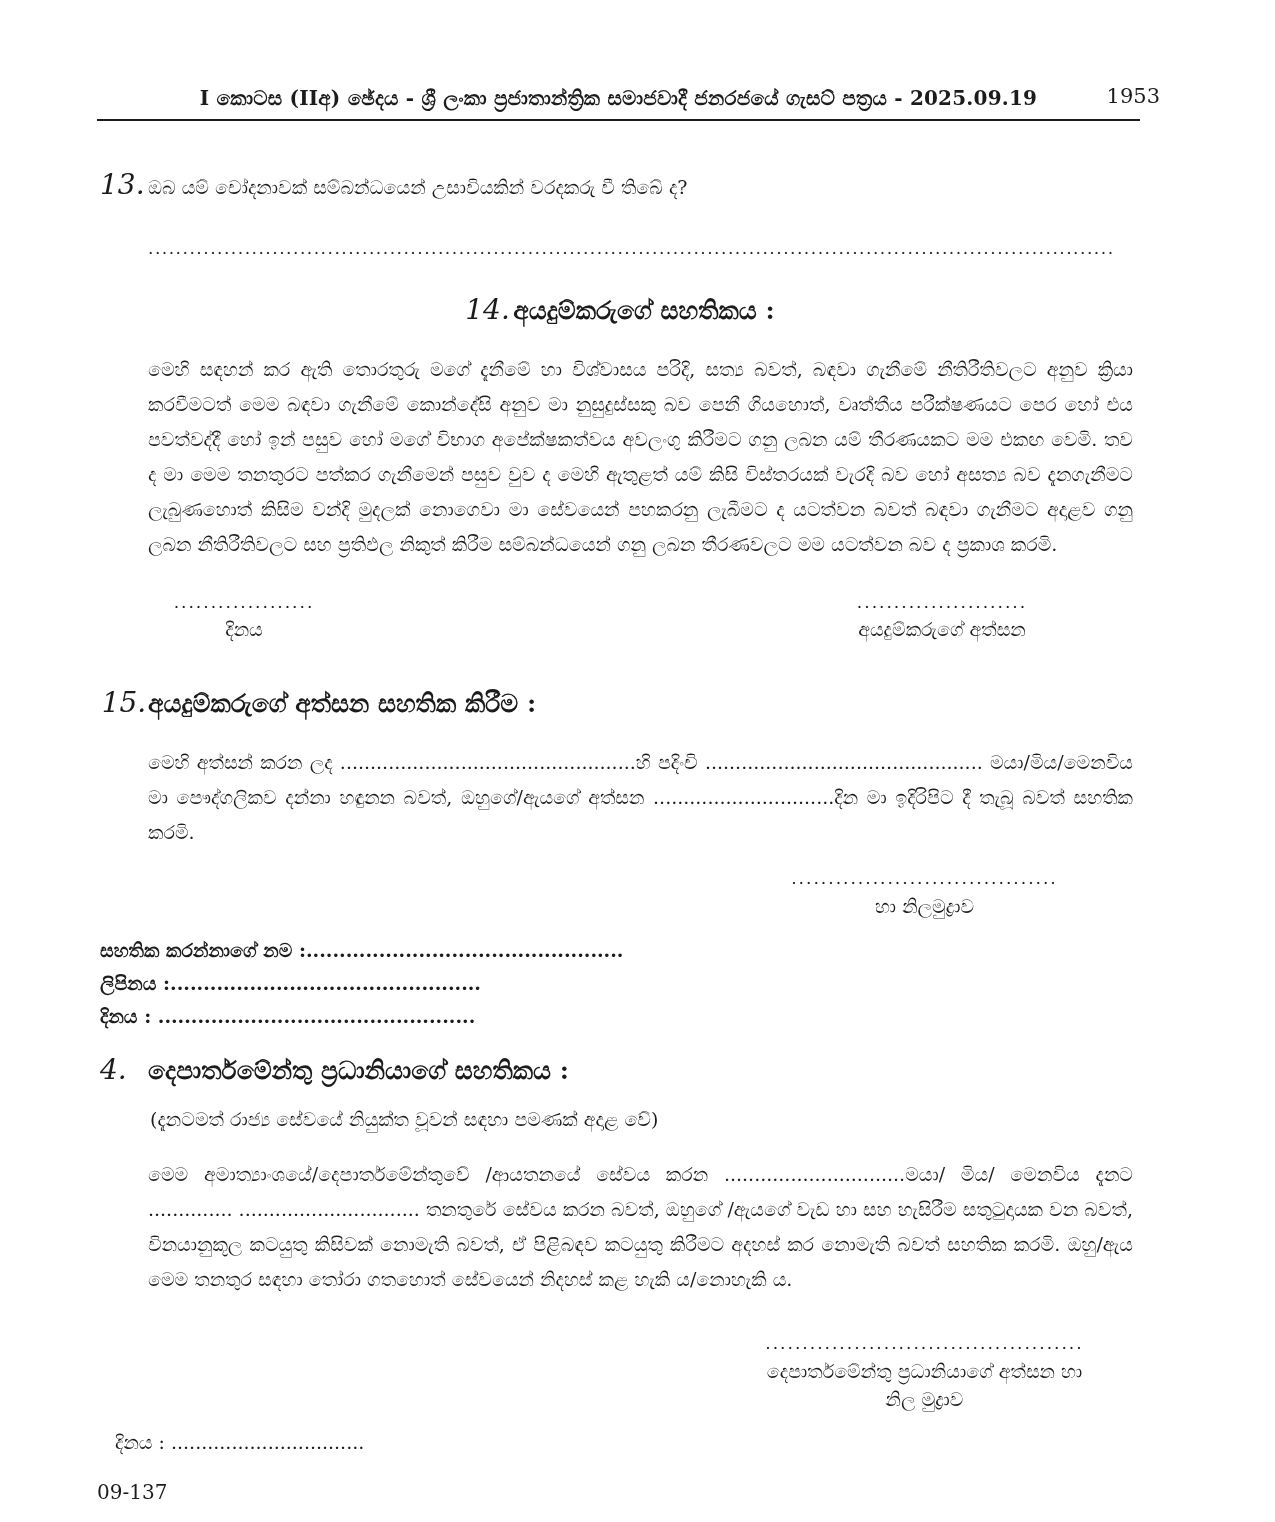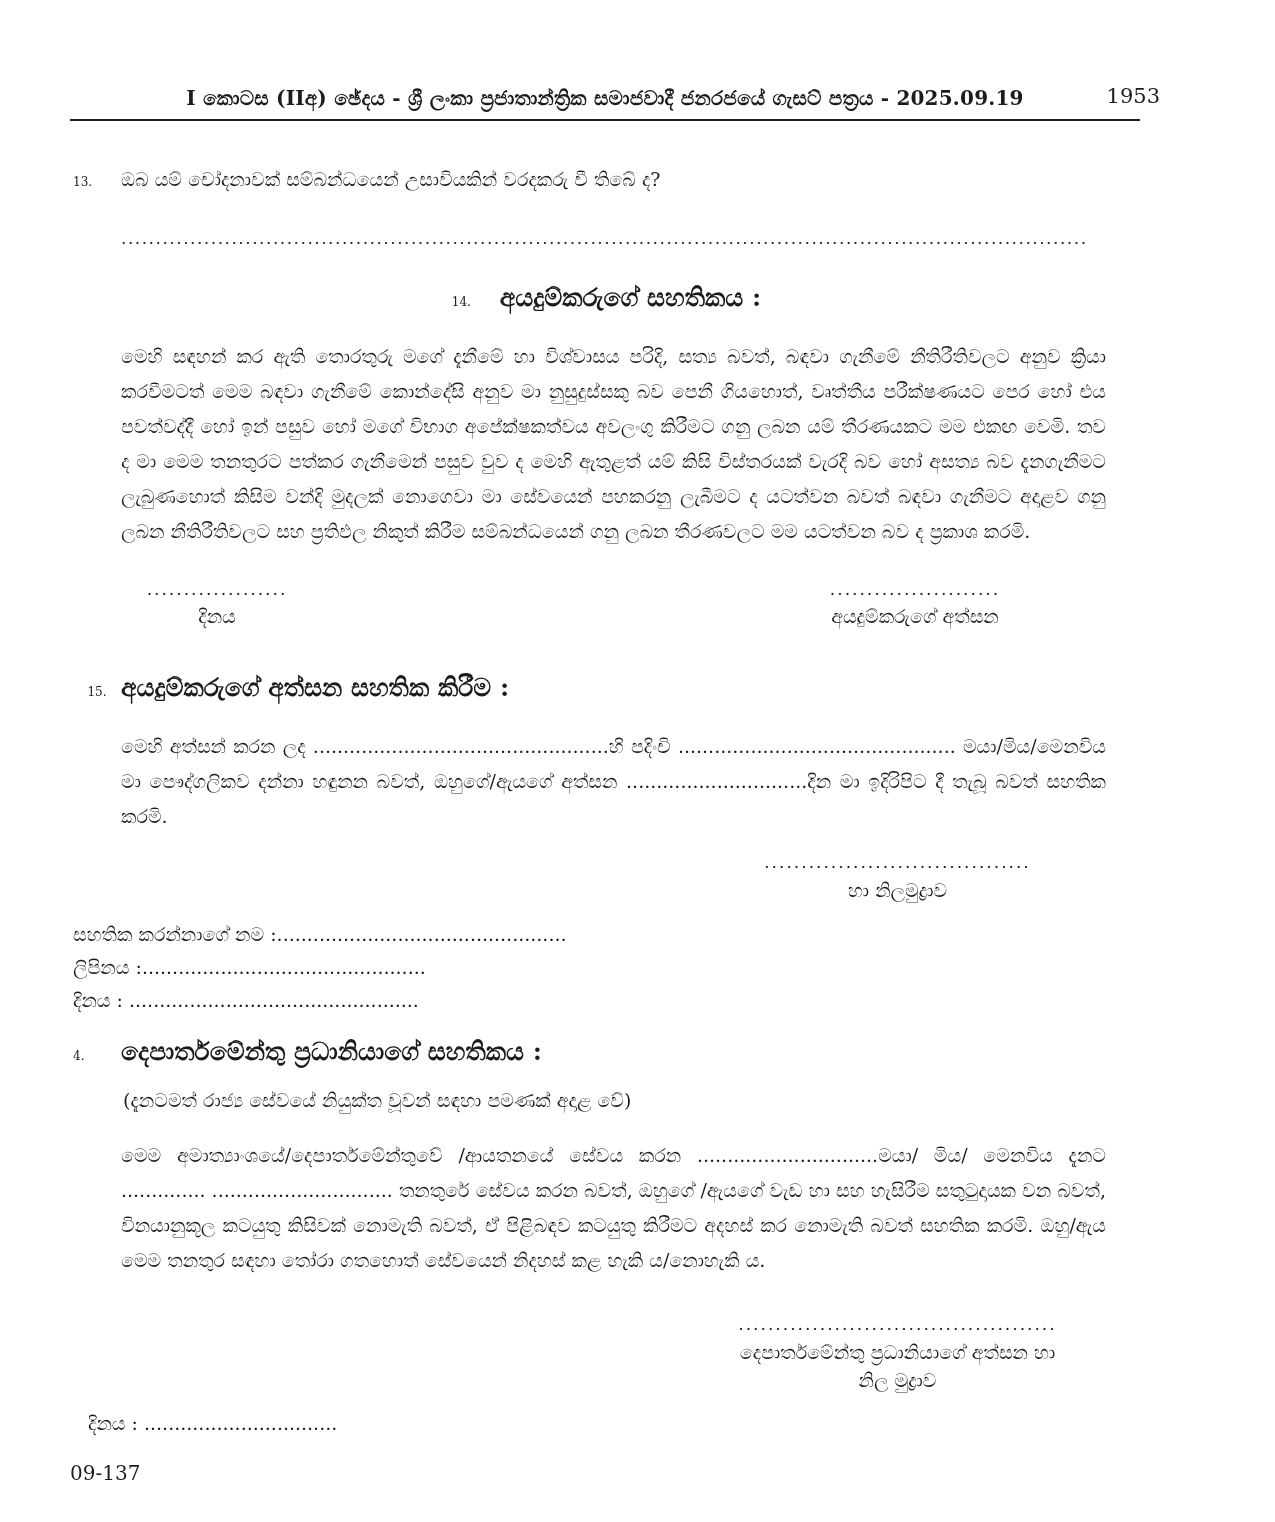--- a/index.html
+++ b/index.html
@@ -11,21 +11,21 @@
     color: #1c1c1c;
     font-family: "DejaVu Serif", "Liberation Serif", serif;
     font-size: 19px;
     overflow: hidden;
     box-sizing: border-box;
   }
   .content {
     box-sizing: border-box;
     width: 100%;
     height: 100%;
-    padding: 86px 135px 0 70px;
+    padding: 86px 135px 0 97px;
   }
   
   .header { position: relative; }
   .header-center {
     text-align: center;
     font-weight: bold;
     font-size: 20px;
     letter-spacing: 0.2px;
     white-space: nowrap;
   }
@@ -39,21 +39,22 @@
   .rule {
     margin-top: 9px;
     height: 2px;
     background: #1c1c1c;
   }
   
   .item-row { display: flex; align-items: baseline; }
   .item-num {
     flex: 0 0 48px;
     margin-left: 3px;
-    font-size: 12px;
+    font-size: 28px;
+    font-style: italic;
   }
   .item-heading { font-weight: bold; font-size: 25px; }
   .item13 { margin-top: 47px; }
   .answer-dots {
     margin-top: 37px;
     margin-left: 51px;
     width: 968px;
     overflow: hidden;
     white-space: nowrap;
     letter-spacing: 1.5px;
@@ -73,21 +74,21 @@
   .sig-col-date { left: 72px; width: 150px; }
   .sig-col-sign { left: 725px; width: 240px; }
   .sig-dots { letter-spacing: 2px; font-size: 17px; white-space: nowrap; }
   .sig-label { margin-top: 6px; }
   .item15 { margin-top: 22px; text-align: center; }
   
   .sig-block { margin-top: 14px; text-align: center; line-height: 28px; }
   .sig-block-15 { margin-left: 685px; width: 285px; }
   .sig-block-16 { margin-top: 32px; margin-left: 655px; width: 345px; }
   
-  .fields { margin-top: 14px; margin-left: 3px; line-height: 33px; }
+  .fields { margin-top: 14px; margin-left: 3px; line-height: 33px; font-weight: bold; }
   .item16 { margin-top: 20px; }
   .note-line { margin-top: 22px; margin-left: 53px; }
   .date-line { margin-top: 18px; margin-left: 18px; }
   .footer-code { margin-top: 26px; margin-left: 0px; font-size: 20px; }
 </style>
 </head>
 <body>
 
 <div class="page">
   <div class="content">

